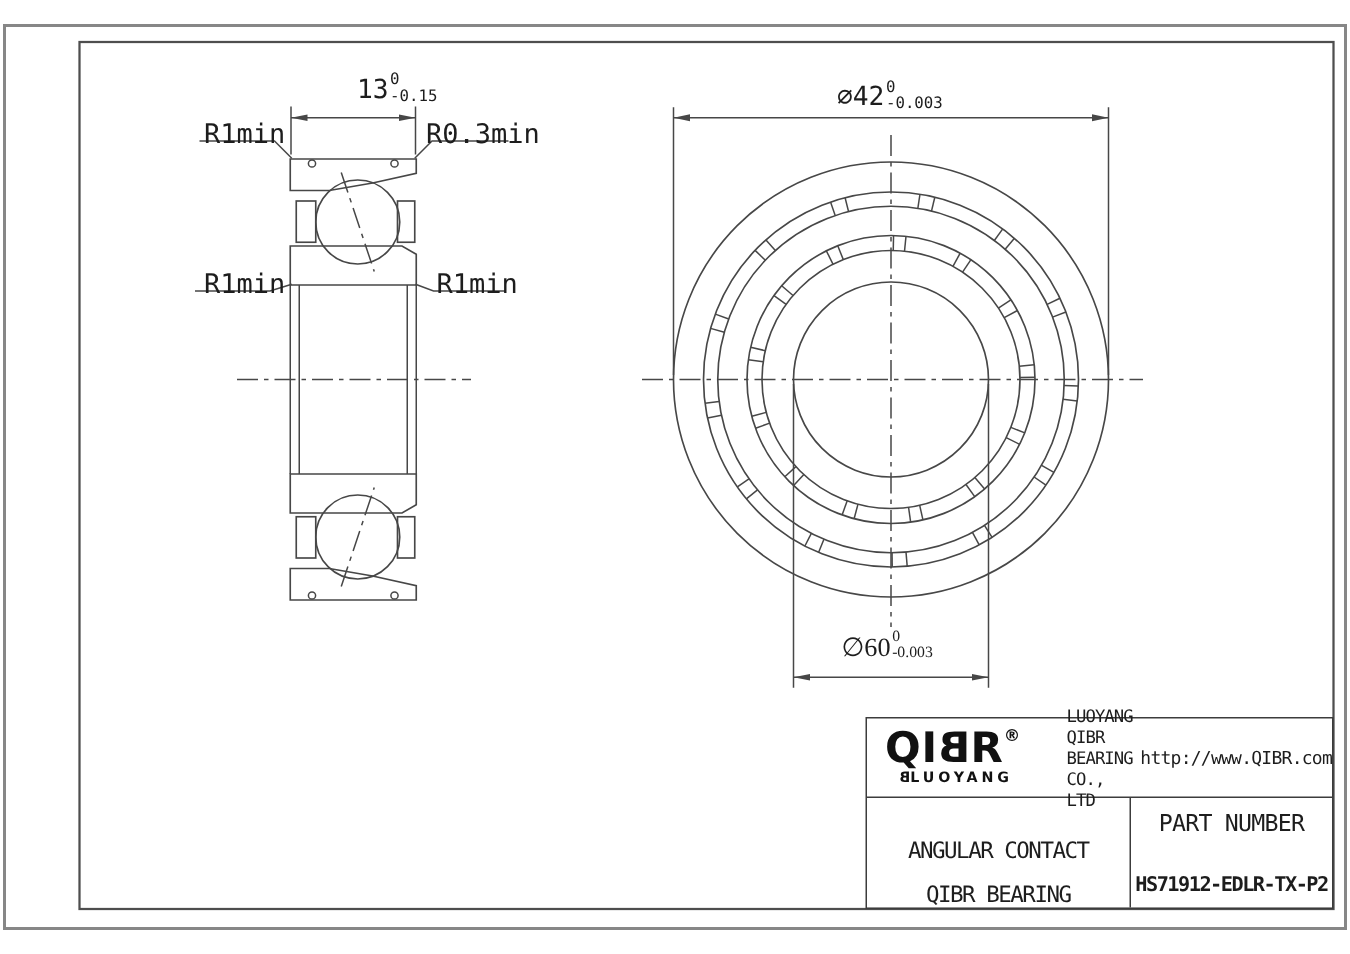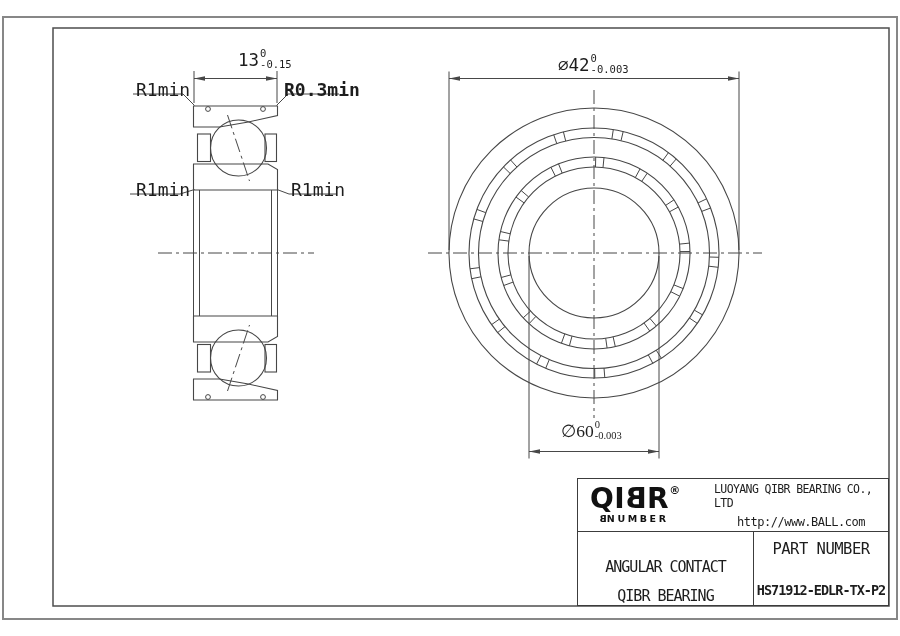--- a/index.html
+++ b/index.html
@@ -22,21 +22,21 @@
           border:1.5px solid #3c3c3c;box-sizing:border-box;display:flex;flex-direction:column;}
   .trow1{height:53px;border-bottom:1.3px solid #3c3c3c;display:flex;align-items:center;box-sizing:border-box;}
   .trow2{flex:1;display:flex;}
   .logo-cell{width:136px;padding-left:12px;box-sizing:border-box;}
   .logo-line{font-family:"DejaVu Sans","Liberation Sans",sans-serif;font-weight:800;font-size:28px;
              line-height:0.9;letter-spacing:0.5px;color:#111;}
   .logo-line sup{font-size:11px;font-weight:700;vertical-align:14px;letter-spacing:0;}
   .logo-sub{font-family:"DejaVu Sans","Liberation Sans",sans-serif;font-weight:700;font-size:9.5px;
             letter-spacing:2.6px;color:#111;margin-top:1px;padding-left:7px;}
   .mirror{display:inline-block;transform:scaleX(-1);}
-  .company-cell{flex:1;display:flex;flex-direction:column;align-items:center;justify-content:center;gap:5px;}
+  .company-cell{flex:1;display:flex;flex-direction:row;align-items:center;justify-content:center;gap:5px;}
   .company-line{font-size:11.5px;letter-spacing:-0.6px;}
   .website-line{font-size:12px;letter-spacing:-0.5px;}
   .desc-cell{width:176px;border-right:1.3px solid #3c3c3c;box-sizing:border-box;
              display:flex;flex-direction:column;align-items:center;justify-content:flex-end;gap:11px;}
   .desc-line{font-size:15px;letter-spacing:-1px;}
   .pn-cell{flex:1;display:flex;flex-direction:column;align-items:center;justify-content:center;gap:24px;}
   .pn-label{font-size:15.5px;letter-spacing:-0.5px;}
   .pn-value{font-size:13.5px;letter-spacing:-1px;font-weight:bold;}
 </style>
 </head>
@@ -170,21 +170,21 @@
         <line class="thin" x1="529" y1="256" x2="529" y2="458.5"></line>
         <line class="thin" x1="659" y1="256" x2="659" y2="458.5"></line>
         <line class="thin" x1="529" y1="451.5" x2="659" y2="451.5"></line>
         <polygon class="arrow" points="529,451.5 540,449.3 540,453.7"></polygon>
         <polygon class="arrow" points="659,451.5 648,449.3 648,453.7"></polygon>
       </g>
     </g>
   </svg>
 
   <div class="txt" style="left:136px;top:79px;">R1min</div>
-  <div class="txt" style="left:284px;top:79px;font-weight:bold;">R0.3min</div>
+  <div class="txt" style="left:284px;top:79px;">R0.3min</div>
   <div class="txt" style="left:136px;top:179px;">R1min</div>
   <div class="txt" style="left:291px;top:179px;">R1min</div>
 
   <div class="dim" style="left:206px;top:52px;margin-left:32px;">
     <span class="main">13</span>
     <span class="tol">
       <span>0</span>
       <span>-0.15</span>
     </span>
   </div>
@@ -202,25 +202,25 @@
     <span class="tol">
       <span>0</span>
       <span>-0.003</span>
     </span>
   </div>
 
   <div class="tblock">
     <div class="trow1">
       <div class="logo-cell">
         <div class="logo-line"><span>QI</span><span class="mirror">B</span><span>R</span><sup>®</sup></div>
-        <div class="logo-sub"><span class="mirror">B</span><span>NUMBER</span></div>
+        <div class="logo-sub"><span class="mirror">B</span><span>LUOYANG</span></div>
       </div>
       <div class="company-cell">
         <div class="company-line">LUOYANG QIBR BEARING CO., LTD</div>
-        <div class="website-line">http://www.BALL.com</div>
+        <div class="website-line">http://www.QIBR.com</div>
       </div>
     </div>
     <div class="trow2">
       <div class="desc-cell">
         <div class="desc-line">ANGULAR CONTACT</div>
         <div class="desc-line">QIBR BEARING</div>
       </div>
       <div class="pn-cell">
         <div class="pn-label">PART NUMBER</div>
         <div class="pn-value">HS71912-EDLR-TX-P2</div>

